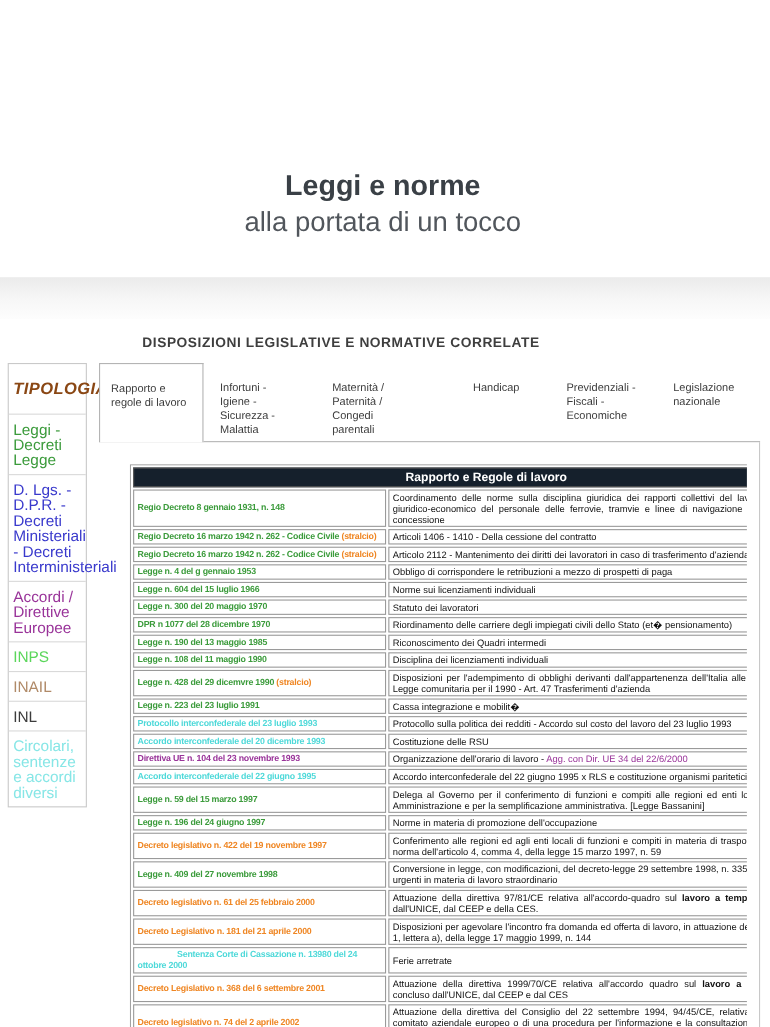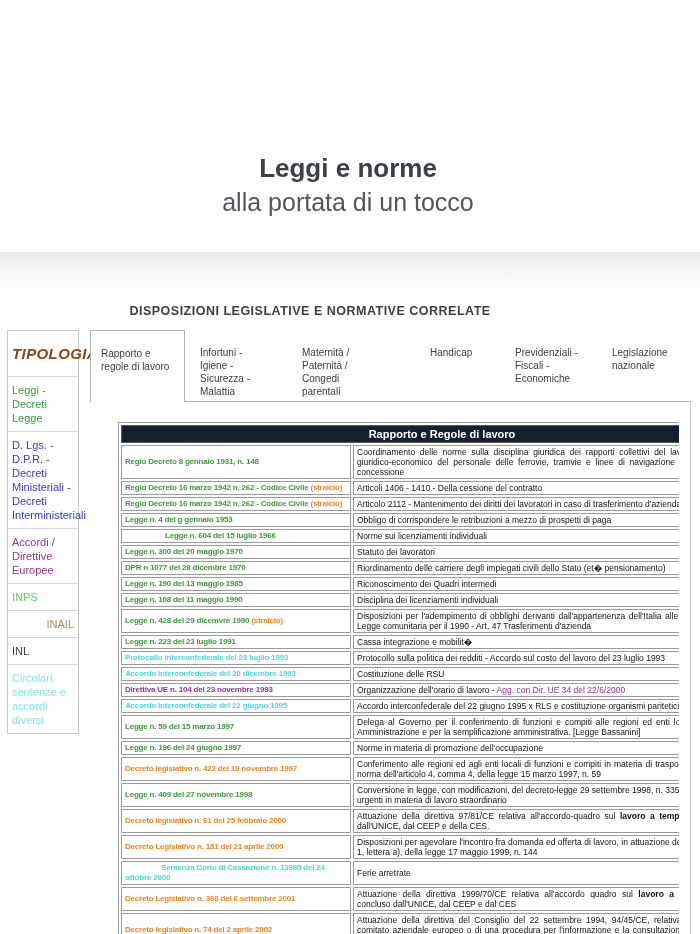--- a/index.html
+++ b/index.html
@@ -16,21 +16,21 @@
   .band{position:absolute;top:252px;left:0;width:700px;height:38px;
     background:linear-gradient(to bottom,#ebebeb 0%,#f7f7f7 55%,#fdfdfd 100%);}
   
   .section-title{position:absolute;top:304px;left:0;width:620px;text-align:center;
     font-size:12.5px;font-weight:bold;letter-spacing:.5px;color:#3e3e3e;}
   
   .typology{position:absolute;left:7px;top:330px;width:72px;background:#fff;
     border:1px solid #c9c9c9;box-sizing:border-box;}
   .typology .title{padding:14px 4px;font-size:15px;font-weight:bold;
     letter-spacing:.4px;color:#8a4714;font-style:italic;}
-  .sb-item{border-top:1px solid #d9d9d9;padding:6px 4px;font-size:11px;
+  .sb-item{border-top:1px solid #d9d9d9;padding:6px 4px;font-size:14px;
     line-height:14px;cursor:pointer;}
   
   .tabs{position:absolute;left:90px;top:330px;width:601px;height:72px;
     display:flex;align-items:stretch;border-bottom:1px solid #b4b4b4;box-sizing:border-box;}
   .tab{box-sizing:border-box;padding:16px 0 0 15px;font-size:10px;line-height:13px;
     color:#3c3c3c;cursor:pointer;}
   .tab:nth-child(1){width:95px;padding-left:10px;}
   .tab:nth-child(2){width:102px;}
   .tab:nth-child(3){width:128px;}
   .tab:nth-child(4){width:85px;}
@@ -71,21 +71,21 @@
 
 <div class="section-title">DISPOSIZIONI LEGISLATIVE E NORMATIVE CORRELATE</div>
 
 <div class="typology">
   <div class="title">TIPOLOGIA</div>
   <div>
       <div class="sb-item" style="color: rgb(59, 155, 59);">Leggi - Decreti Legge</div>
       <div class="sb-item" style="color: rgb(57, 57, 204);">D. Lgs. - D.P.R. - Decreti Ministeriali - Decreti Interministeriali</div>
       <div class="sb-item" style="color: rgb(153, 51, 153);">Accordi / Direttive Europee</div>
       <div class="sb-item" style="color: rgb(91, 214, 91);">INPS</div>
-      <div class="sb-item" style="color: rgb(176, 138, 104); text-align: right;">INAIL</div>
+      <div class="sb-item" style="color: rgb(176, 138, 104);">INAIL</div>
       <div class="sb-item" style="color: rgb(60, 60, 60);">INL</div>
       <div class="sb-item" style="color: rgb(134, 230, 230);">Circolari, sentenze e accordi diversi</div>
     </div>
 </div>
 
 <div class="tabs">
     <div class="tab active">
       <span>Rapporto e regole di lavoro</span>
     </div>
     <div class="tab">
@@ -129,21 +129,21 @@
         </tr>
         <tr>
           <td class="name"><span style="color: rgb(59, 155, 59);">Regio Decreto 16 marzo 1942 n. 262 - Codice Civile </span><span style="color: rgb(239, 134, 35);">(stralcio)</span></td>
           <td class="desc"><span>Articolo 2112 - Mantenimento dei diritti dei lavoratori in caso di trasferimento d'azienda</span></td>
         </tr>
         <tr>
           <td class="name"><span style="color: rgb(59, 155, 59);">Legge n. 4 del g gennaio 1953</span></td>
           <td class="desc"><span>Obbligo di corrispondere le retribuzioni a mezzo di prospetti di paga</span></td>
         </tr>
         <tr>
-          <td class="name"><span style="color: rgb(59, 155, 59); margin-left: 40px;">Legge n. 604 del 15 luglio 1966</span></td>
+          <td class="name"><span style="color: rgb(59, 155, 59);">Legge n. 604 del 15 luglio 1966</span></td>
           <td class="desc"><span>Norme sui licenziamenti individuali</span></td>
         </tr>
         <tr>
           <td class="name"><span style="color: rgb(59, 155, 59); text-align: right;">Legge n. 300 del 20 maggio 1970</span></td>
           <td class="desc"><span>Statuto dei lavoratori</span></td>
         </tr>
         <tr>
           <td class="name"><span style="color: rgb(59, 155, 59);">DPR n 1077 del 28 dicembre 1970</span></td>
           <td class="desc"><span>Riordinamento delle carriere degli impiegati civili dello Stato (et� pensionamento)</span></td>
         </tr>

